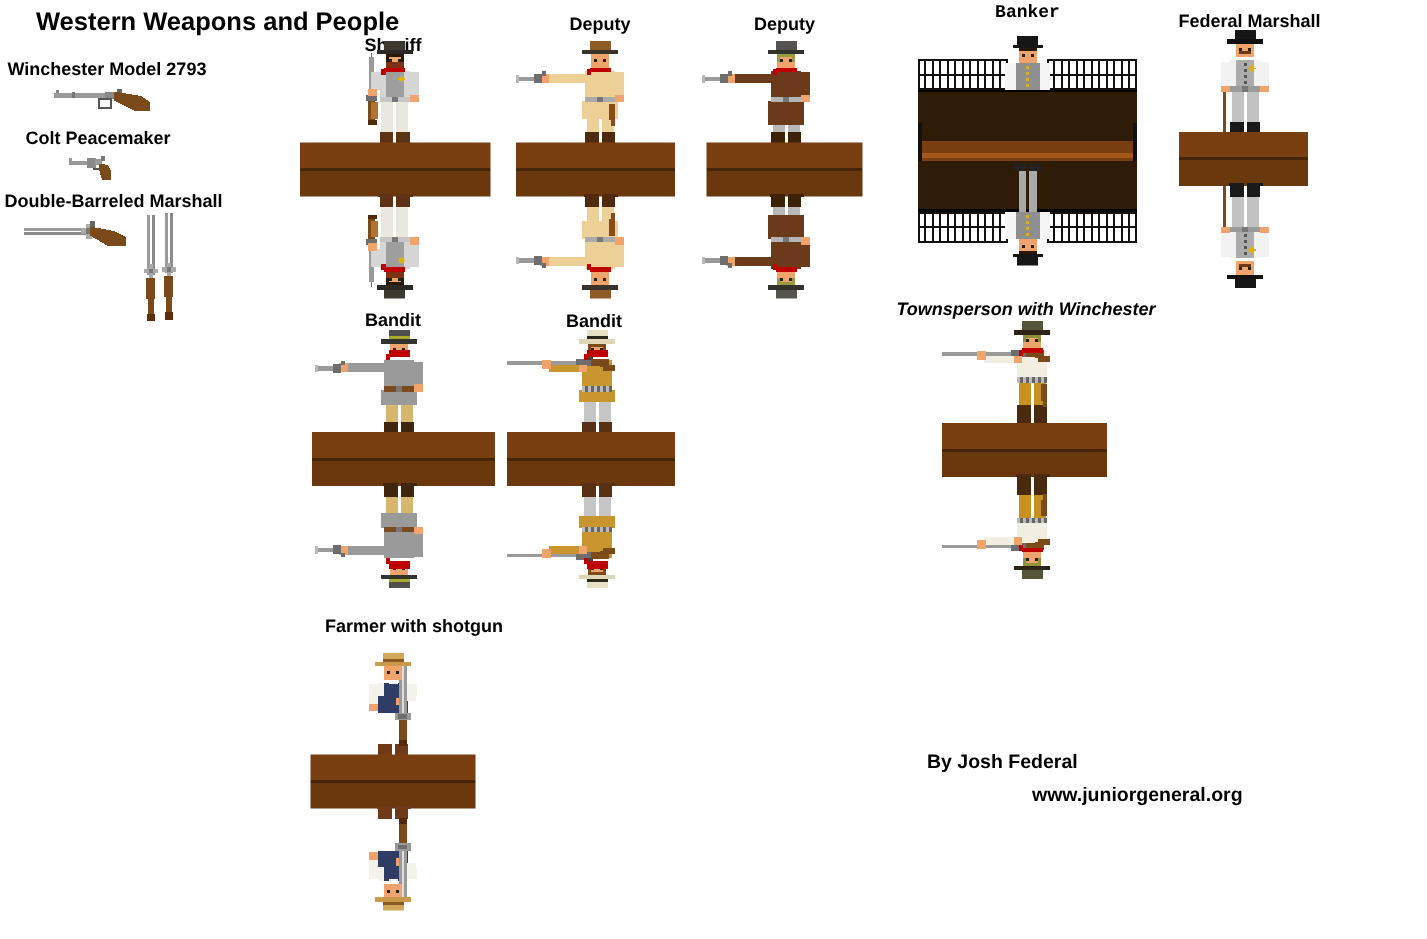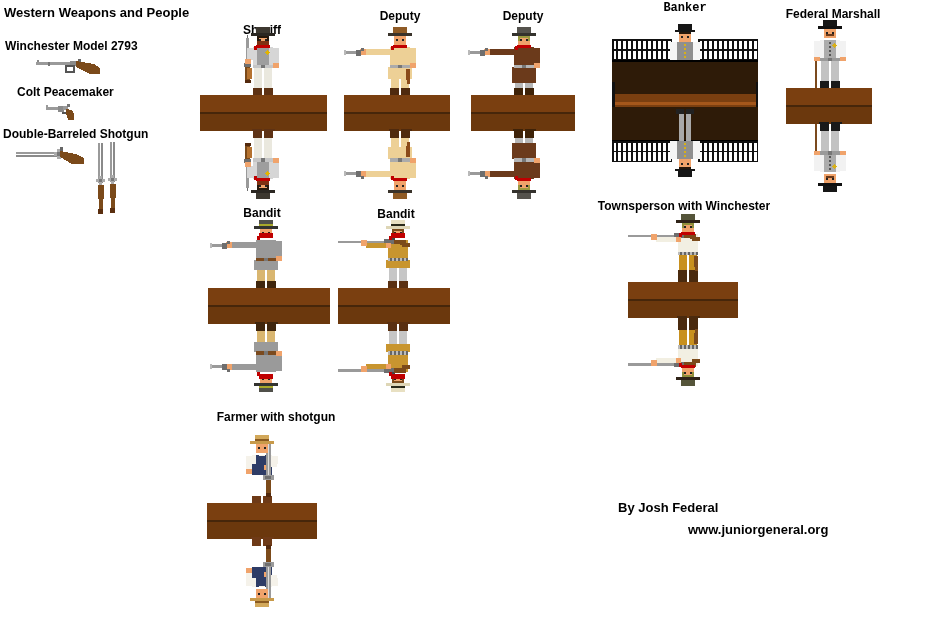--- a/index.html
+++ b/index.html
@@ -1,18 +1,18 @@
 <!DOCTYPE html>
 <html><head>
 <meta charset="utf-8">
 <style>
   html,body{margin:0;padding:0;background:#fff;}
   .sheet{position:relative;width:951px;height:626px;background:#fff;overflow:hidden;
          font-family:"Liberation Sans",sans-serif;color:#000;}
-  .title{position:absolute;left:4px;top:5px;font-size:13px;font-weight:bold;white-space:nowrap;}
+  .title{position:absolute;left:24px;top:5px;font-size:17px;font-weight:bold;white-space:nowrap;}
   .lbl{position:absolute;font-size:12px;font-weight:bold;white-space:nowrap;}
   .lbl.center{transform:translateX(-50%);}
   .credit{position:absolute;font-size:13px;font-weight:bold;white-space:nowrap;}
   .sprite,.fig,.figref,.base,.bankerblock{position:absolute;}
   .figref{transform:scaleY(-1);}
   svg{display:block;shape-rendering:crispEdges;}
 </style>
 </head>
 <body>
 
@@ -38,21 +38,21 @@
         <rect x="0" y="7" width="13" height="3" fill="#9A9A9A"></rect>
         <rect x="0" y="5" width="2" height="2" fill="#9A9A9A"></rect>
         <rect x="12" y="5.5" width="6" height="6.5" fill="#8A8A8A"></rect>
         <rect x="17" y="6" width="5" height="4" fill="#9A9A9A"></rect>
         <rect x="21" y="4" width="3" height="3" fill="#777"></rect>
         <polygon points="20,9 26,10 28,14 28,20 22,20 20,13" fill="#7B4A1A"></polygon>
         <rect x="16" y="12" width="4" height="1.5" fill="#555"></rect>
       </svg>
     </div>
 
-  <div class="lbl" style="left:3px;top:127px">Double-Barreled Shotgun</div>
+  <div class="lbl" style="left:3px;top:127px">Double-Barreled Marshall</div>
   <div class="sprite" id="w-sgh" style="left:16px;top:145px">
       <svg width="68" height="20" viewBox="0 0 68 20">
         <rect x="0" y="7" width="42" height="2" fill="#9A9A9A"></rect>
         <rect x="0" y="9.5" width="42" height="2" fill="#8A8A8A"></rect>
         <rect x="41" y="4" width="4" height="10" fill="#AAA"></rect>
         <rect x="38" y="7" width="10" height="4" fill="#AAA"></rect>
         <rect x="41" y="7" width="4" height="4" fill="#777"></rect>
         <rect x="44" y="2" width="3" height="4" fill="#666"></rect>
         <polygon points="44,6 60,9 68,13 68,19 56,19 44,12" fill="#7B4A1A"></polygon>
       </svg>
@@ -597,21 +597,21 @@
           <rect x="64" y="9" width="2" height="5" fill="#7B4A1A"></rect>
           <rect x="56" y="12" width="2" height="2" fill="#222"></rect>
           <rect x="62" y="12" width="2" height="2" fill="#222"></rect>
           <rect x="53" y="13" width="14" height="5" fill="#C00000"></rect>
           <rect x="51" y="16" width="3" height="4" fill="#C00000"></rect>
           <rect x="53" y="0" width="14" height="6" fill="#E8E0C2"></rect>
           <rect x="53" y="4" width="14" height="2" fill="#2A2A1A"></rect>
           <rect x="48" y="6" width="24" height="3" fill="#DED6B6"></rect>
         </svg>
       </div>
-      <div class="lbl center" style="left: 684px; top: 199px;">Townsperson with Winchester</div>
+      <div class="lbl center" style="left: 684px; top: 199px; font-style: italic;">Townsperson with Winchester</div>
       <div class="fig" style="left: 628px; top: 214px;">
         <svg width="120" height="70" viewBox="0 0 120 70">
           <rect x="51" y="41" width="8" height="15" fill="#C8901E"></rect>
           <rect x="61" y="41" width="8" height="15" fill="#C8901E"></rect>
           <rect x="50" y="56" width="9" height="14" fill="#4A2A0E"></rect>
           <rect x="61" y="56" width="9" height="14" fill="#4A2A0E"></rect>
           <rect x="49" y="68" width="3" height="2" fill="#4A2A0E"></rect>
           <rect x="69" y="68" width="3" height="2" fill="#4A2A0E"></rect>
           <rect x="50" y="20" width="20" height="20" fill="#F2EFE2"></rect>
           <rect x="50" y="37.5" width="2" height="3.5" fill="#BBBBBB"></rect>

